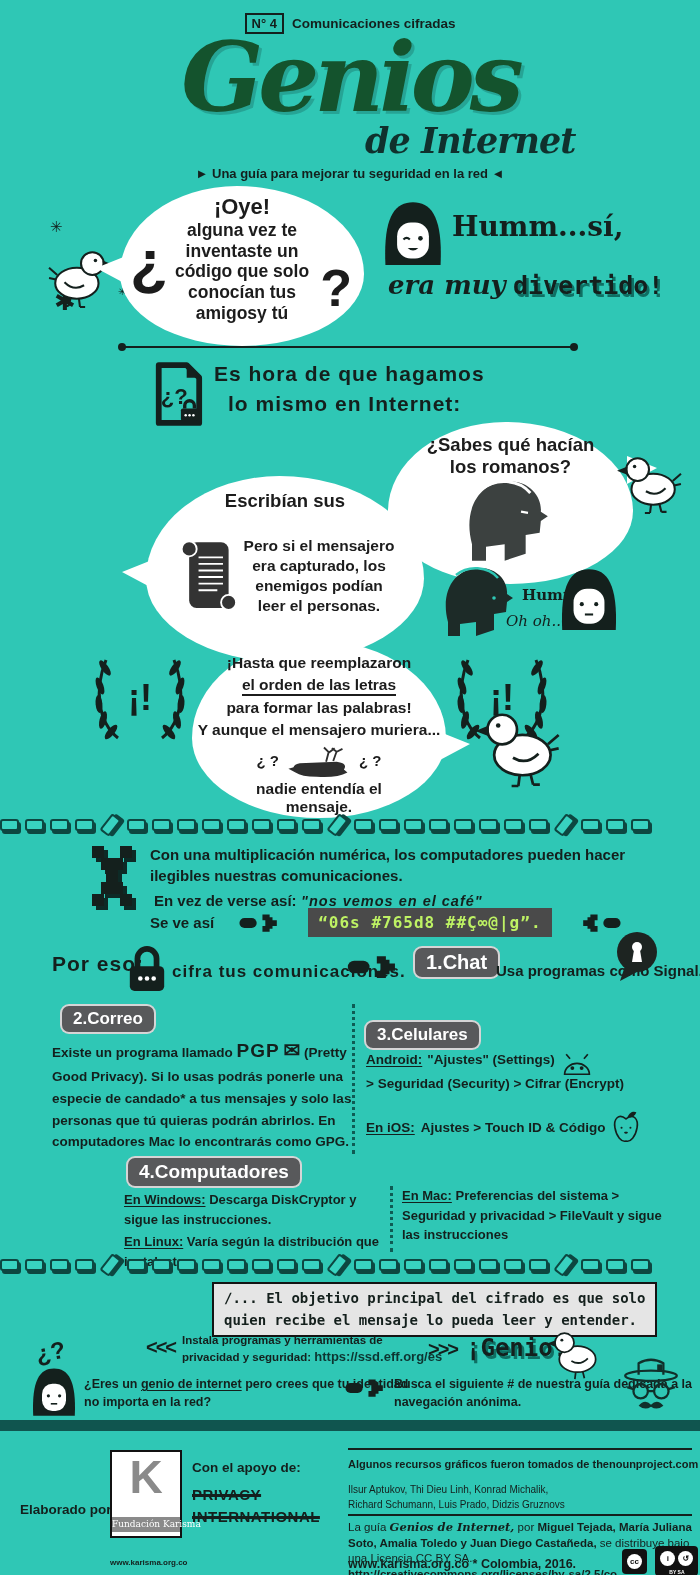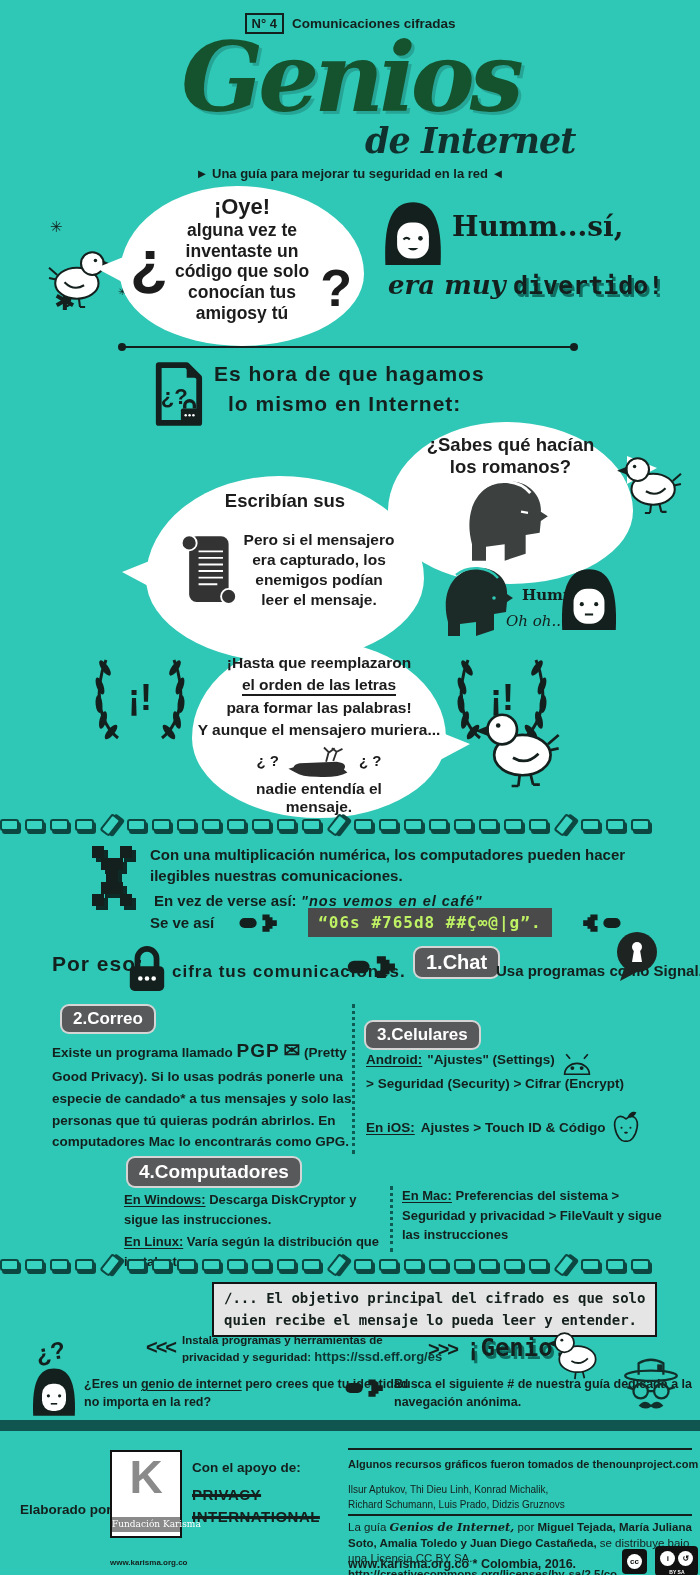--- a/index.html
+++ b/index.html
@@ -147,34 +147,34 @@
       <polygon points="53,14 63,18 53,22" fill="#14201d"></polygon>
       <circle cx="46" cy="14" r="1.7" fill="#14201d"></circle>
       <path d="M16 35 q9 9 19 3" fill="none" stroke="#14201d" stroke-width="2"></path>
       <path d="M22 50 l-2 8 M20 58 h-5 M30 51 l1 8 M31 59 h5" stroke="#14201d" stroke-width="2" fill="none"></path>
     </svg>
   </div>
 
   <div class="bubble" style="left:146px;top:476px;width:278px;height:172px;padding-top:14px">
     <span class="tail tail-l" style="top:84px"></span>
     <div style="font-size:18.5px">Escribían sus</div>
-    <div style="display:flex;align-items:flex-start;justify-content:center;gap:6px;margin-top:14px">
+    <div style="display:flex;align-items:flex-start;justify-content:center;gap:6px;margin-top:20px">
       <span>
         <svg width="62" height="92" viewBox="0 0 66 96">
           <rect x="14" y="10" width="42" height="70" rx="8" fill="#333"></rect>
           <circle cx="14" cy="17" r="8" fill="#333" stroke="#fff" stroke-width="2"></circle>
           <circle cx="56" cy="74" r="8" fill="#333" stroke="#fff" stroke-width="2"></circle>
           <path d="M24 26 h26 M24 33 h26 M24 40 h26 M24 47 h26 M24 54 h26 M24 61 h20" stroke="#fff" stroke-width="2"></path>
         </svg>
       </span>
       <div style="font-size:15.5px;line-height:1.3;text-align:center;padding-top:4px">
         <div>Pero si el mensajero</div>
         <div>era capturado, los</div>
         <div>enemigos podían</div>
-        <div>leer el mensaje.</div>
+        <div>leer el personas.</div>
       </div>
     </div>
   </div>
 
   <div class="abs" style="left:438px;top:560px">
     <svg width="80" height="84" viewBox="0 0 80 84">
       <path d="M10 62 C2 32 16 8 42 8 C60 8 70 22 69 34 L75 38 L69 42 L68 52 L56 54 L56 70 L38 76 L38 62 L22 64 L22 76 L10 76 Z" fill="#1d2b28"></path>
       <path d="M18 15 C30 5 50 6 60 18" stroke="#2fc7b5" stroke-width="2.5" fill="none"></path>
       <circle cx="56" cy="38" r="1.8" fill="#2fc7b5"></circle>
     </svg>

